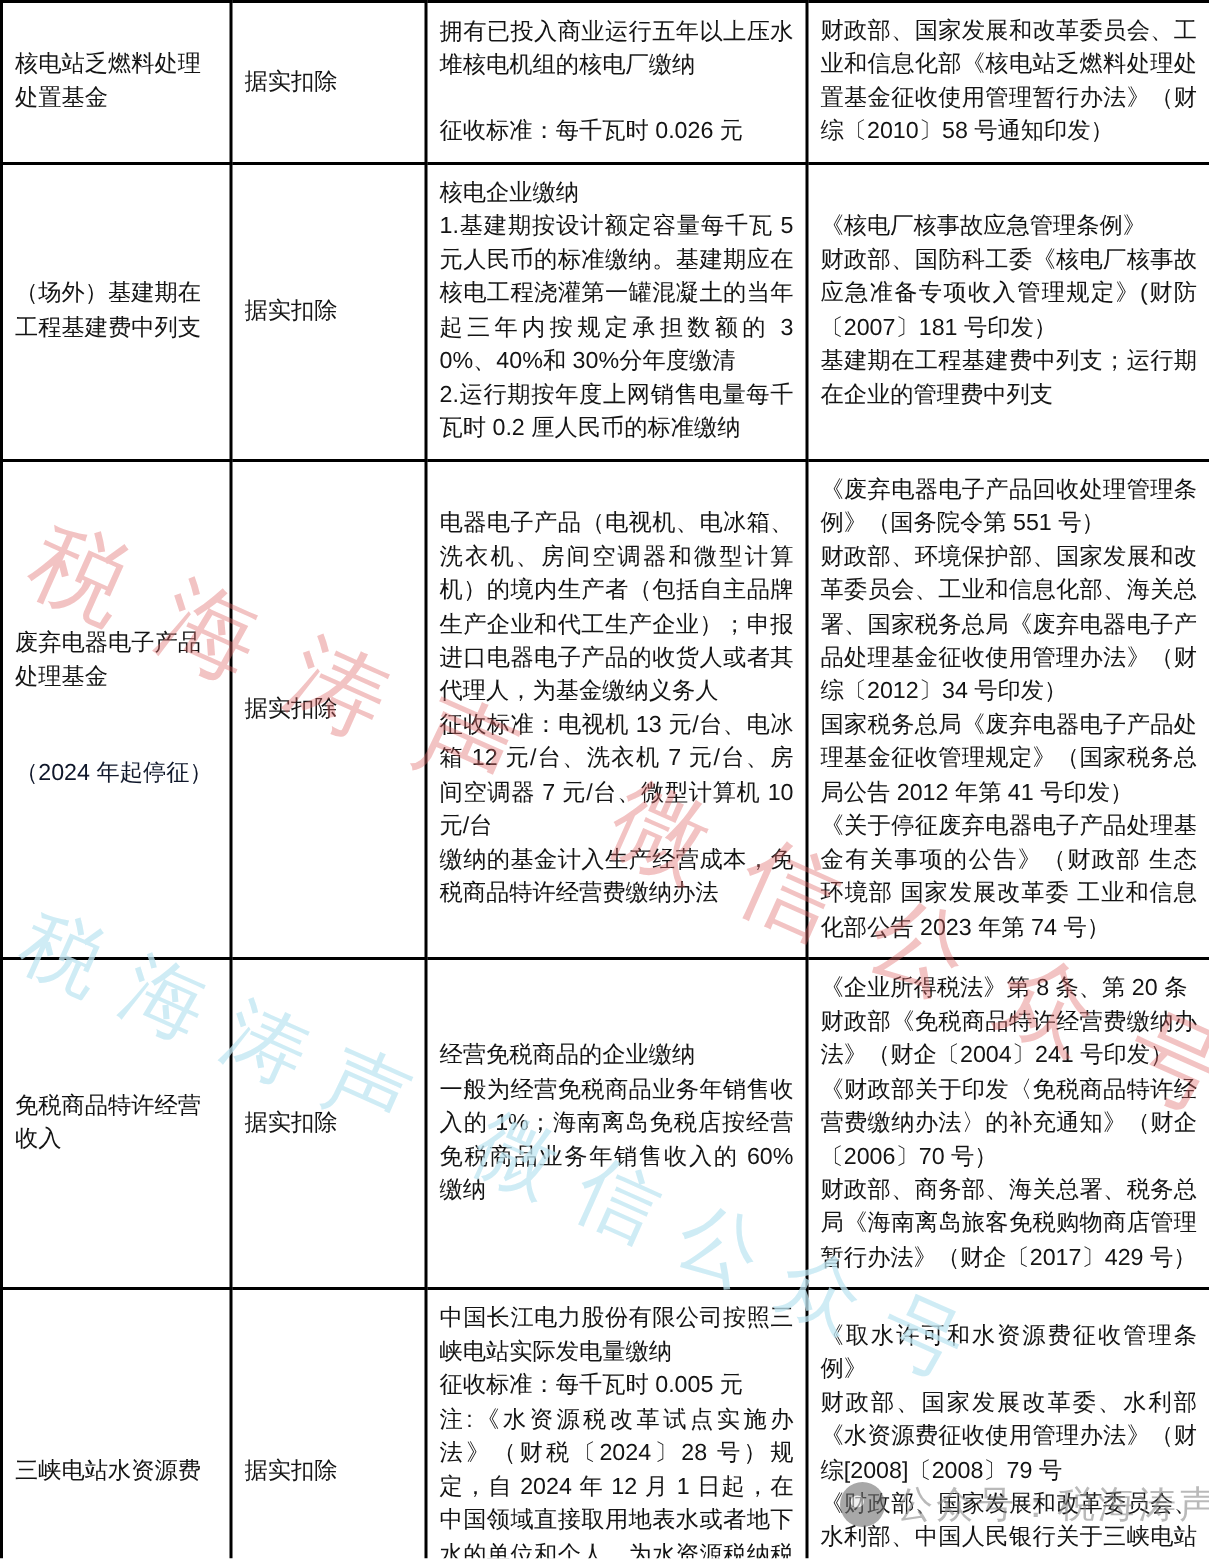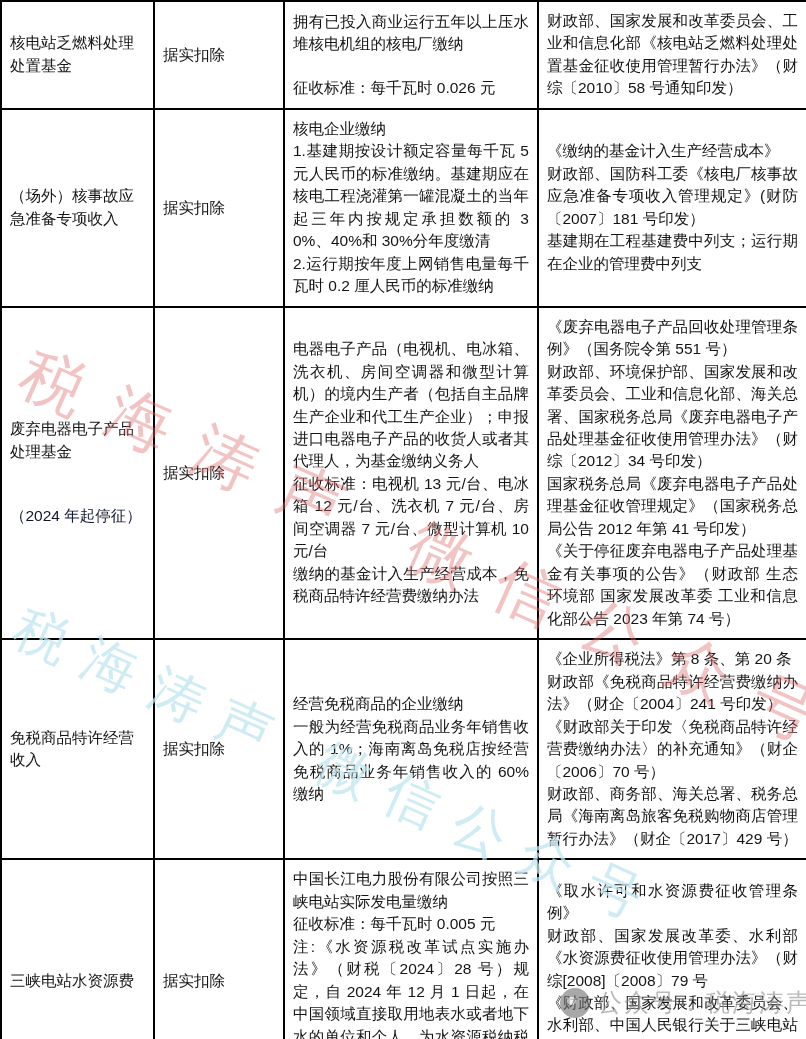--- a/index.html
+++ b/index.html
@@ -115,32 +115,32 @@
         <div class="para blank"></div>
         <div class="para">征收标准：每千瓦时 0.026 元</div>
       </td>
       <td class="detail-cell">
         <div class="para">财政部、国家发展和改革委员会、工业和信息化部《核电站乏燃料处理处置基金征收使用管理暂行办法》（财综〔2010〕58 号通知印发）</div>
       </td>
     </tr>
 
     <tr style="height:193px">
       <td class="name-cell">
-        <div>（场外）核事故应急准备专项收入</div>
+        <div>（场外）基建期在工程基建费中列支</div>
       </td>
       <td class="method-cell">
         <div>据实扣除</div>
       </td>
       <td class="detail-cell">
         <div class="para">核电企业缴纳</div>
         <div class="para">1.基建期按设计额定容量每千瓦 5 元人民币的标准缴纳。基建期应在核电工程浇灌第一罐混凝土的当年起三年内按规定承担数额的 30%、40%和 30%分年度缴清</div>
         <div class="para">2.运行期按年度上网销售电量每千瓦时 0.2 厘人民币的标准缴纳</div>
       </td>
       <td class="detail-cell">
-        <div class="para">《缴纳的基金计入生产经营成本》</div>
+        <div class="para">《核电厂核事故应急管理条例》</div>
         <div class="para">财政部、国防科工委《核电厂核事故应急准备专项收入管理规定》(财防〔2007〕181 号印发）</div>
         <div class="para">基建期在工程基建费中列支；运行期在企业的管理费中列支</div>
       </td>
     </tr>
 
     <tr style="height:320px">
       <td class="name-cell">
         <div>废弃电器电子产品处理基金</div>
         <div class="fund-note">（2024 年起停征）</div>
       </td>

